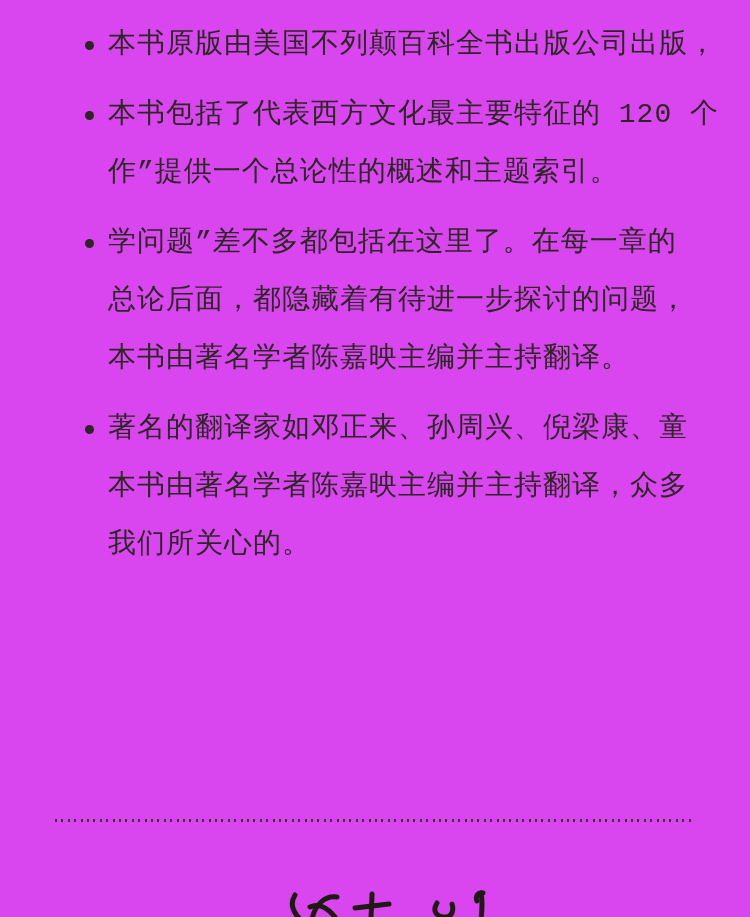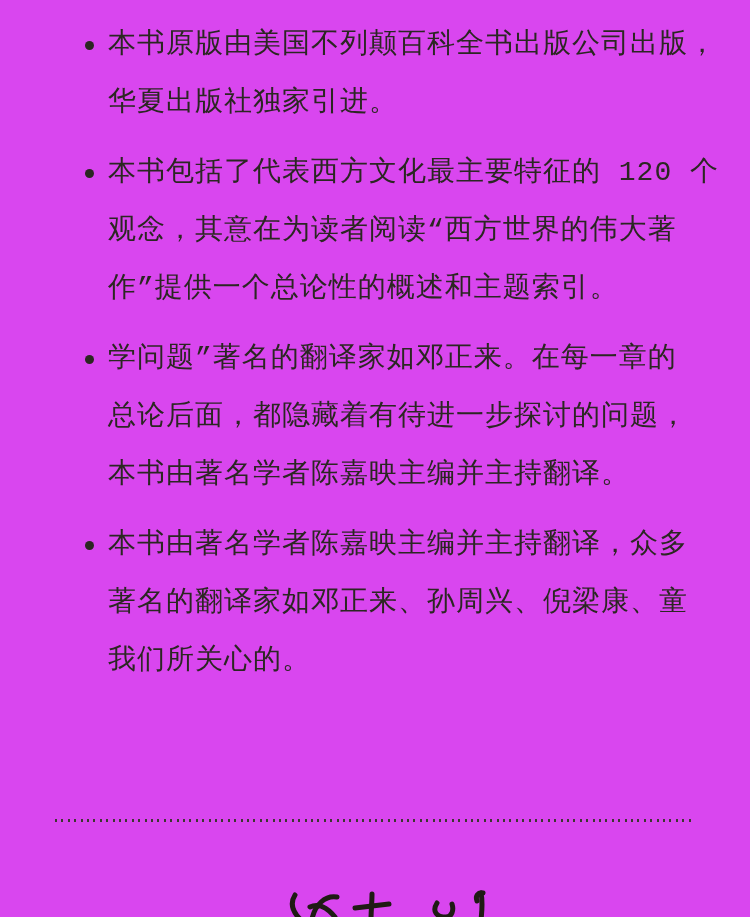--- a/index.html
+++ b/index.html
@@ -68,47 +68,45 @@
 <body>
 
 <div class="page">
 
   <div class="content">
 
     <div class="bullet-item">
       <span class="bullet-dot"></span>
       <div class="line-group">
         <div class="text-line">本书原版由美国不列颠百科全书出版公司出版，</div>
-        <div class="text-line">华夏出版社独家引进。</div>
       </div>
     </div>
 
     <div class="bullet-item">
       <span class="bullet-dot"></span>
       <div class="line-group">
         <div class="text-line">本书包括了代表西方文化最主要特征的 120 个</div>
-        <div class="text-line">观念，其意在为读者阅读“西方世界的伟大著</div>
         <div class="text-line">作”提供一个总论性的概述和主题索引。</div>
       </div>
     </div>
 
     <div class="bullet-item">
       <span class="bullet-dot"></span>
       <div class="line-group">
-        <div class="text-line">学问题”著名的翻译家如邓正来。在每一章的</div>
+        <div class="text-line">学问题”差不多都包括在这里了。在每一章的</div>
         <div class="text-line">总论后面，都隐藏着有待进一步探讨的问题，</div>
         <div class="text-line">本书由著名学者陈嘉映主编并主持翻译。</div>
       </div>
     </div>
 
     <div class="bullet-item">
       <span class="bullet-dot"></span>
       <div class="line-group">
+        <div class="text-line">著名的翻译家如邓正来、孙周兴、倪梁康、童</div>
         <div class="text-line">本书由著名学者陈嘉映主编并主持翻译，众多</div>
-        <div class="text-line">著名的翻译家如邓正来、孙周兴、倪梁康、童</div>
         <div class="text-line">我们所关心的。</div>
       </div>
     </div>
 
   </div>
 
   <div class="dotted-divider"></div>
 
   <div class="signature">
     <span class="visually-hidden">陈嘉映</span>

